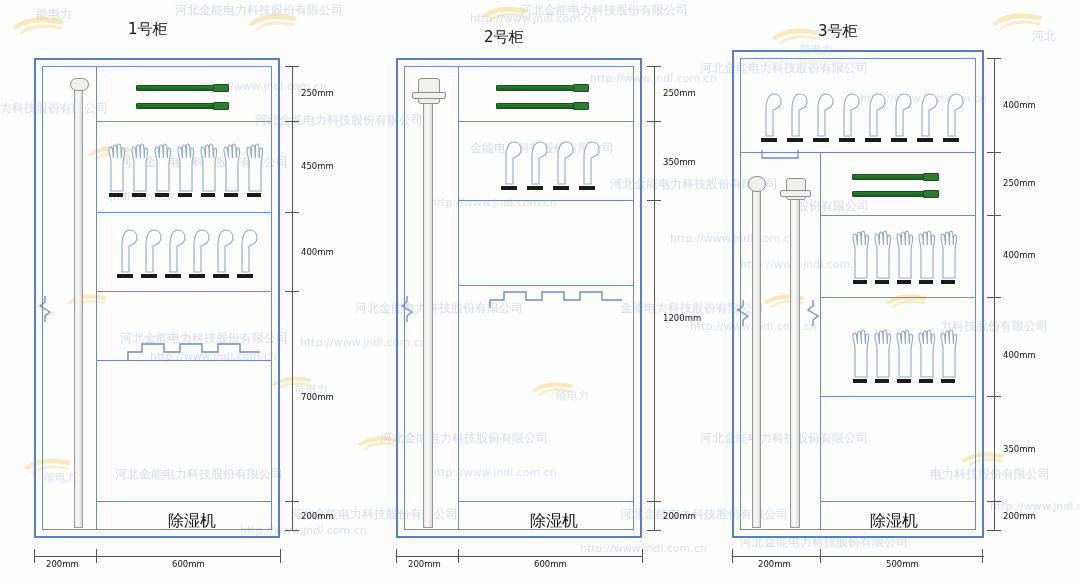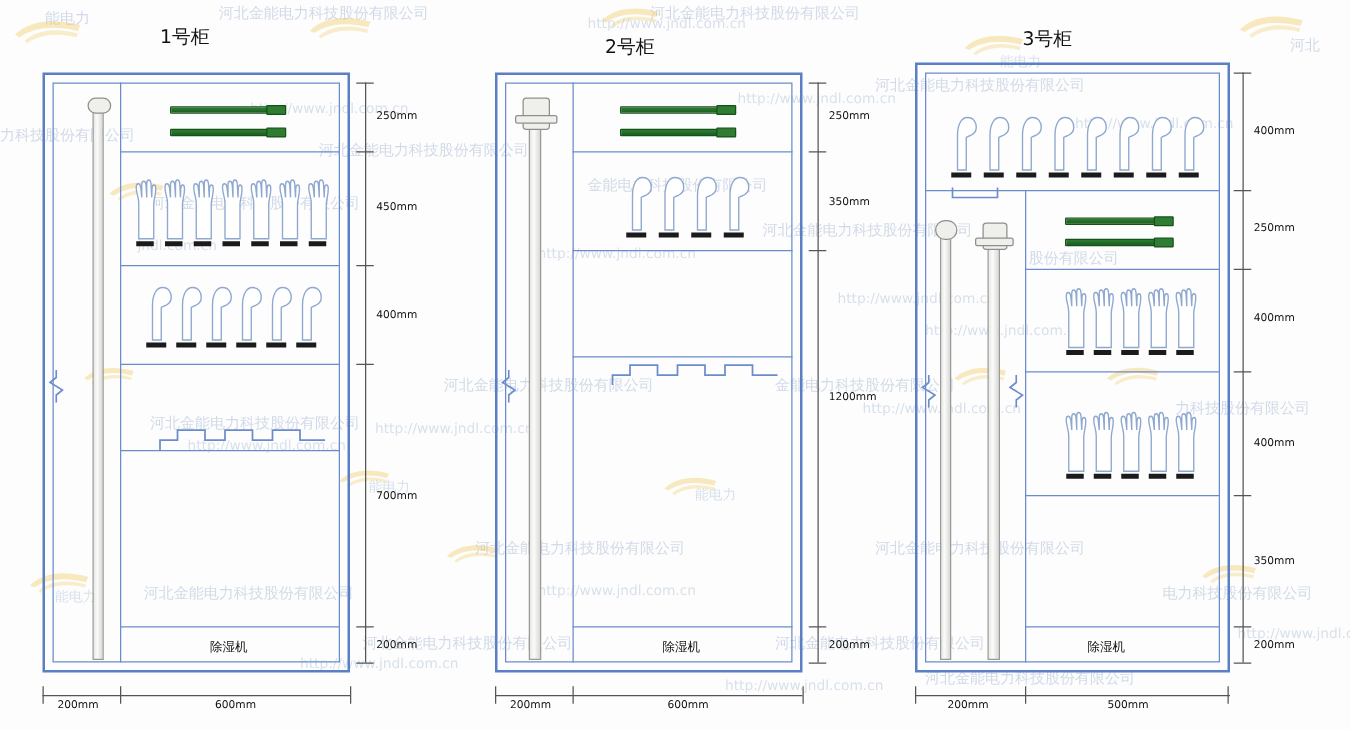--- a/index.html
+++ b/index.html
@@ -50,21 +50,21 @@
   .shelf{
     position:absolute;
     border-top:1.5px solid #6b8ccc;
   }
   .vdiv{
     position:absolute;
     border-left:1.5px solid #6b8ccc;
   }
   .dehum-label{
     position:absolute;
-    font-size:10px;
+    font-size:16px;
     color:#111;
     white-space:nowrap;
   }
 
   
   .dim-v{
     position:absolute;
     border-left:1px solid #555;
   }
   .dim-tick{
@@ -140,21 +140,21 @@
       <div class="wm big" style="left: 255px; top: 112px; font-size: 12px;">河北金能电力科技股份有限公司</div>
       <div class="wm" style="left: 590px; top: 72px; font-size: 11px;">http://www.jndl.com.cn</div>
       <div class="wm big" style="left: 700px; top: 60px; font-size: 12px;">河北金能电力科技股份有限公司</div>
       <div class="wm" style="left: 860px; top: 92px; font-size: 11px;">http://www.jndl.com.cn</div>
       <div class="wm big" style="left: 470px; top: 140px; font-size: 12px;">金能电力科技股份有限公司</div>
       <div class="wm" style="left: 430px; top: 196px; font-size: 11px;">http://www.jndl.com.cn</div>
       <div class="wm big" style="left: 610px; top: 176px; font-size: 12px;">河北金能电力科技股份有限公司</div>
       <div class="wm" style="left: 670px; top: 232px; font-size: 11px;">http://www.jndl.com.cn</div>
       <div class="wm big" style="left: 120px; top: 154px; font-size: 12px;">河北金能电力科技股份有限公司</div>
       <div class="wm" style="left: 110px; top: 190px; font-size: 11px;">jndl.com.cn</div>
-      <div class="wm big" style="left: 823px; top: 198px; font-size: 12px;">股份有限公司</div>
+      <div class="wm big" style="left: 797px; top: 198px; font-size: 12px;">股份有限公司</div>
       <div class="wm" style="left: 740px; top: 258px; font-size: 11px;">http://www.jndl.com.cn</div>
       <div class="wm big" style="left: 355px; top: 300px; font-size: 12px;">河北金能电力科技股份有限公司</div>
       <div class="wm" style="left: 300px; top: 336px; font-size: 11px;">http://www.jndl.com.cn</div>
       <div class="wm big" style="left: 620px; top: 300px; font-size: 12px;">金能电力科技股份有限公司</div>
       <div class="wm" style="left: 690px; top: 320px; font-size: 11px;">http://www.jndl.com.cn</div>
       <div class="wm big" style="left: 940px; top: 318px; font-size: 12px;">力科技股份有限公司</div>
       <div class="wm" style="left: 150px; top: 350px; font-size: 11px;">http://www.jndl.com.cn</div>
       <div class="wm big" style="left: 120px; top: 330px; font-size: 12px;">河北金能电力科技股份有限公司</div>
       <div class="wm big" style="left: 380px; top: 430px; font-size: 12px;">河北金能电力科技股份有限公司</div>
       <div class="wm" style="left: 430px; top: 466px; font-size: 11px;">http://www.jndl.com.cn</div>

